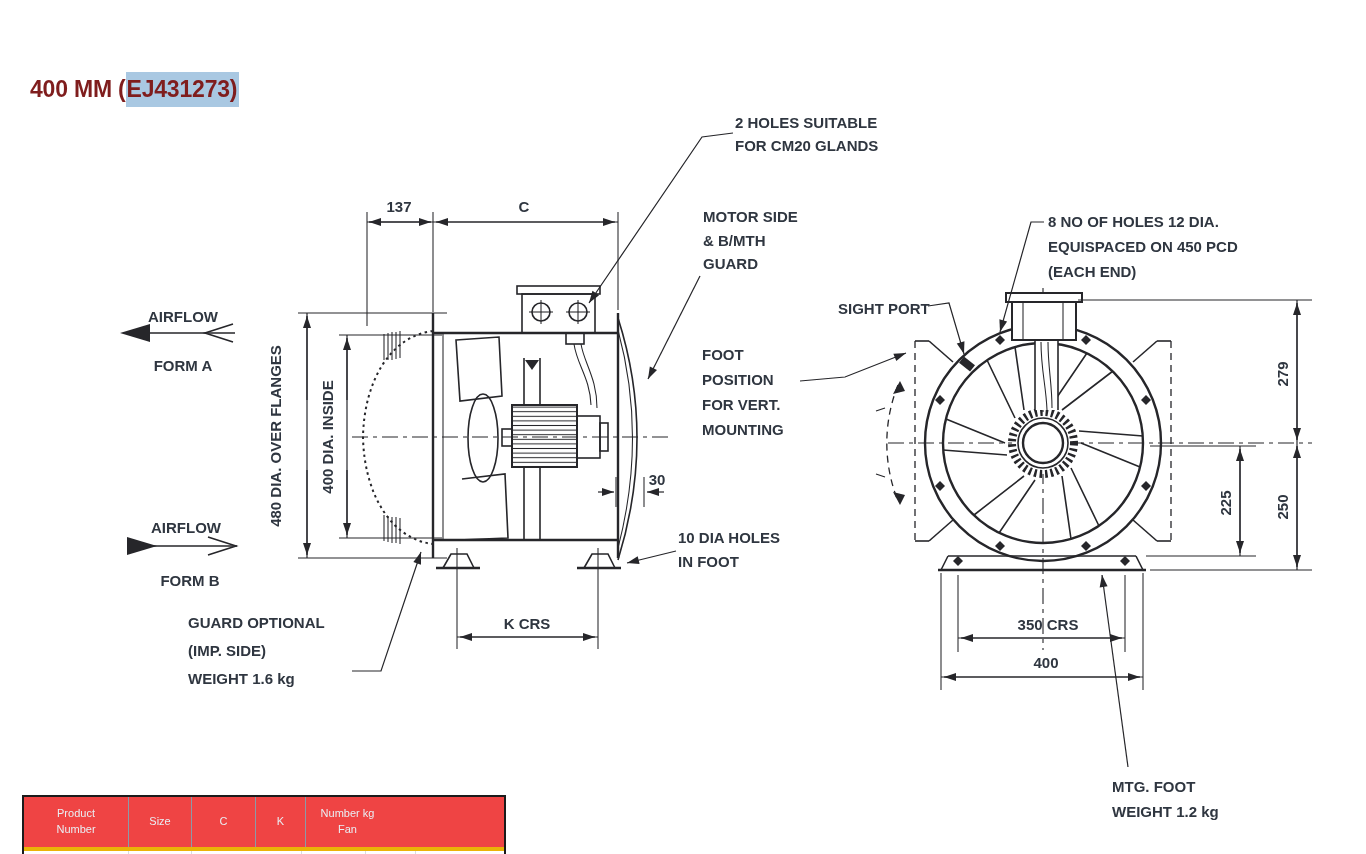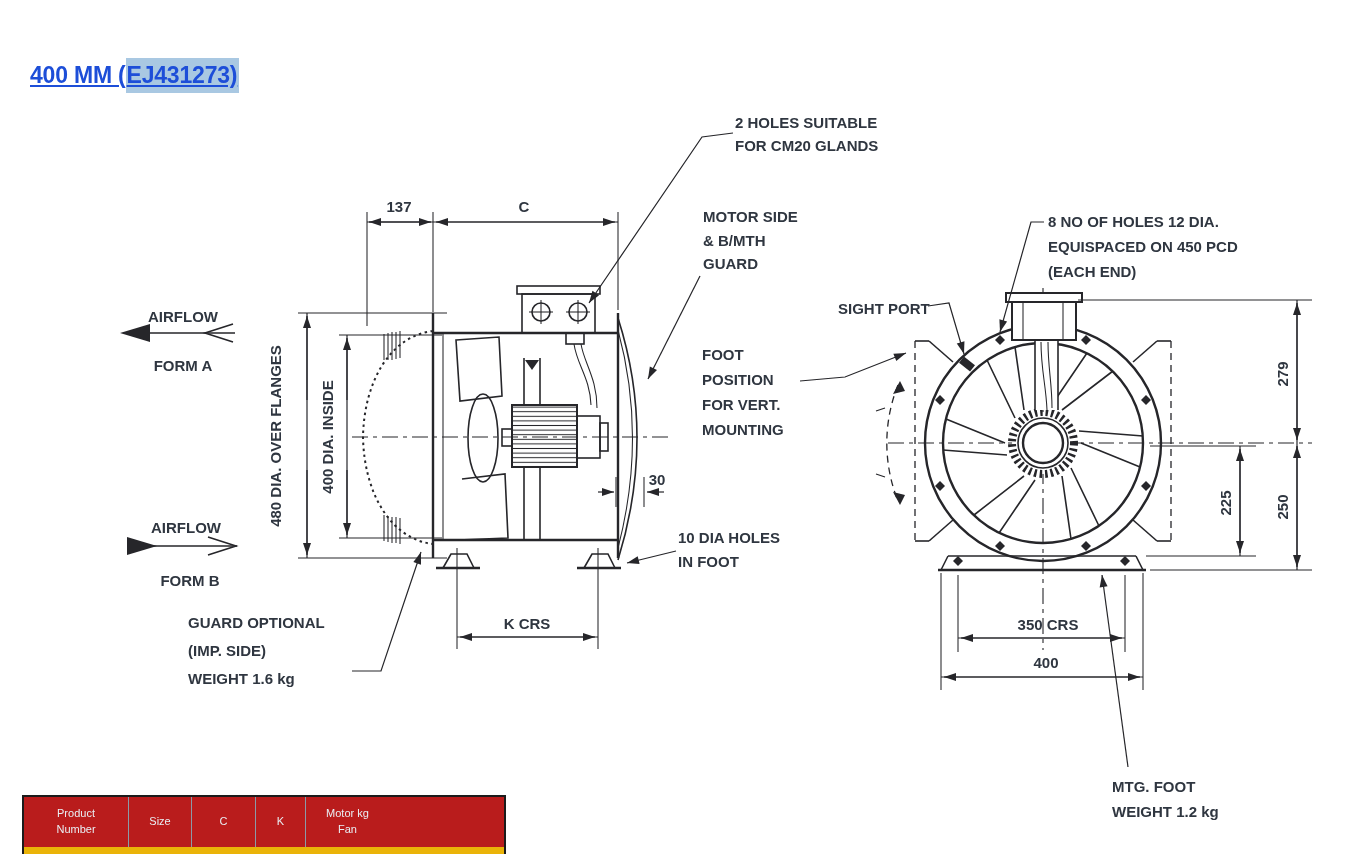--- a/index.html
+++ b/index.html
@@ -1,37 +1,37 @@
 <!DOCTYPE html>
 <html><head>
 <meta charset="utf-8">
 <style>
   html,body{margin:0;padding:0;}
   body{width:1366px;height:854px;overflow:hidden;background:#ffffff;position:relative;
        font-family:"Liberation Sans",sans-serif;}
   .page{position:absolute;inset:0;width:1366px;height:854px;}
   
-  .title{position:absolute;left:30px;top:62px;font-size:23px;font-weight:bold;color:#1d4ed8;
-         letter-spacing:-0.2px;white-space:nowrap;text-decoration:underline;}
+  .title{position:absolute;left:30px;top:76px;font-size:23px;font-weight:bold;color:#7f1d1d;
+         letter-spacing:-0.2px;white-space:nowrap;}
   .title .hl{background:#a9c8e2;padding:4px 2px 5px 1px;}
   
   svg.draw{position:absolute;left:0;top:0;}
   .ln{stroke:#26262a;stroke-width:1.6;fill:none;}
   .thick{stroke:#26262a;stroke-width:2.4;fill:none;}
   .thin{stroke:#26262a;stroke-width:1.05;fill:none;}
   .dim{stroke:#26262a;stroke-width:1.2;fill:none;}
   .cl{stroke:#26262a;stroke-width:1.1;fill:none;stroke-dasharray:16 5 4 5;}
   .dot{stroke:#26262a;stroke-width:2;fill:none;stroke-dasharray:2.5 3.5;}
   .dsh{stroke:#26262a;stroke-width:1.3;fill:none;stroke-dasharray:7 5;}
   .fl{fill:#26262a;stroke:none;}
   .txt{font:bold 15px "Liberation Sans",sans-serif;fill:#2f3640;}
   .txtm{font:bold 15px "Liberation Sans",sans-serif;fill:#2f3640;text-anchor:middle;}
   
   .tbl{position:absolute;left:22px;top:795px;width:480px;border:2.5px solid #1b1b1b;background:#fff;}
-  .tbl-head{display:flex;background:#b91c1c;border-bottom:7px solid #eab308;height:50px;}
+  .tbl-head{display:flex;background:#ef4444;border-bottom:4px solid #eab308;height:50px;}
   .tbl-head .cell{display:flex;align-items:center;justify-content:center;text-align:center;
       color:#e9eef3;font-size:11px;line-height:1.45;white-space:pre-line;border-right:1px solid #8b9aa7;box-sizing:border-box;}
   .tbl-head .cell:last-child{border-right:none;}
   .tbl-row{display:flex;height:14px;background:#fff;}
   .tbl-row .cell{border-right:1px solid #d7dde2;box-sizing:border-box;}
   .tbl-row .cell:last-child{border-right:none;}
   .c0{width:105px;} .c1{width:63px;} .c2{width:110px;} .c3{width:64px;} .c4{width:50px;} .c5{width:83px;}
 </style>
 </head>
 <body>
@@ -356,21 +356,21 @@
     </g>
   </svg>
 
   <div class="tbl">
     <div class="tbl-head">
       <div class="cell c0">Product
 Number</div>
       <div class="cell c1">Size</div>
       <div class="cell c3">C</div>
       <div class="cell c4">K</div>
-      <div class="cell c5">Motor kg
+      <div class="cell c5">Number kg
 Fan</div>
     </div>
     <div class="tbl-row">
       <div class="cell c0"></div>
       <div class="cell c1"></div>
       <div class="cell c2"></div>
       <div class="cell c3"></div>
       <div class="cell c4"></div>
       <div class="cell c5"></div>
     </div>

